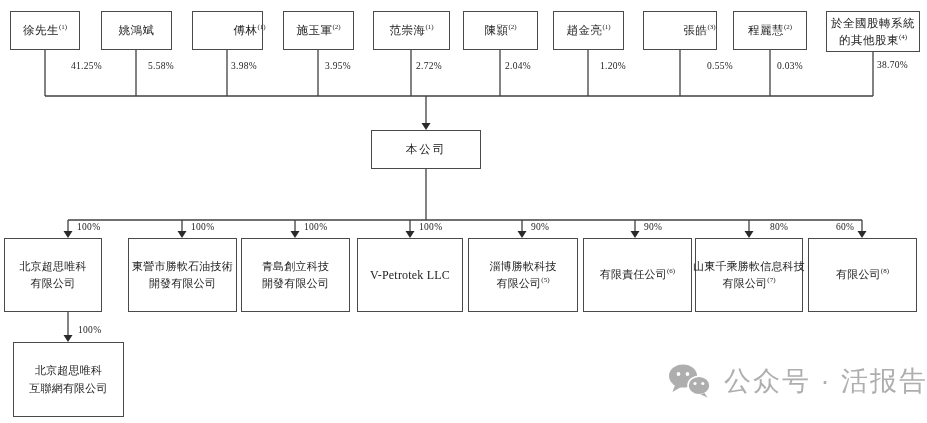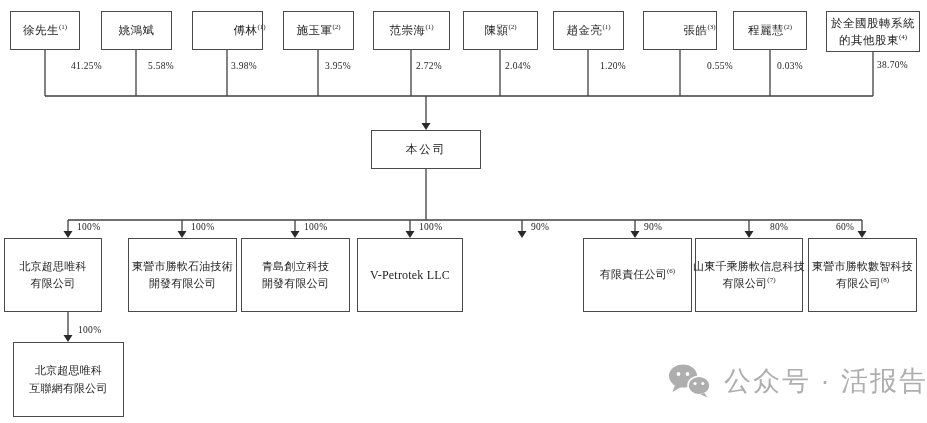--- a/index.html
+++ b/index.html
@@ -153,29 +153,32 @@
     <div class="ln">東營市勝軟石油技術</div>
     <div class="ln">開發有限公司</div>
   </div>
   <div class="box sub" style="left:241px;top:238px;width:109px;height:74px;">
     <div class="ln">青島創立科技</div>
     <div class="ln">開發有限公司</div>
   </div>
   <div class="box sub" style="left:357px;top:238px;width:106px;height:74px;">
     <div class="ln" style="font-size:12px;">V-Petrotek LLC</div>
   </div>
+  <div class="box sub" style="left:468px;top:238px;width:110px;height:74px;">
+    <div class="ln">淄博勝軟科技</div>
+    <div class="ln"><span>有限公司</span><sup>(5)</sup></div>
+  </div>
   <div class="box sub" style="left:583px;top:238px;width:109px;height:74px;">
     <div class="ln"><span>有限責任公司</span><sup>(6)</sup></div>
   </div>
   <div class="box sub" style="left:695px;top:238px;width:108px;height:74px;">
     <div class="ln">山東千乘勝軟信息科技</div>
     <div class="ln"><span>有限公司</span><sup>(7)</sup></div>
   </div>
   <div class="box sub" style="left:808px;top:238px;width:109px;height:74px;">
-    <div class="ln">東營市勝軟數智科技</div>
     <div class="ln"><span>有限公司</span><sup>(8)</sup></div>
   </div>
 
   <div class="pct" style="left:77px;top:222px;">100%</div>
   <div class="pct" style="left:191px;top:222px;">100%</div>
   <div class="pct" style="left:304px;top:222px;">100%</div>
   <div class="pct" style="left:419px;top:222px;">100%</div>
   <div class="pct" style="left:531px;top:222px;">90%</div>
   <div class="pct" style="left:644px;top:222px;">90%</div>
   <div class="pct" style="left:758px;top:222px;padding-left:12px;">80%</div>

